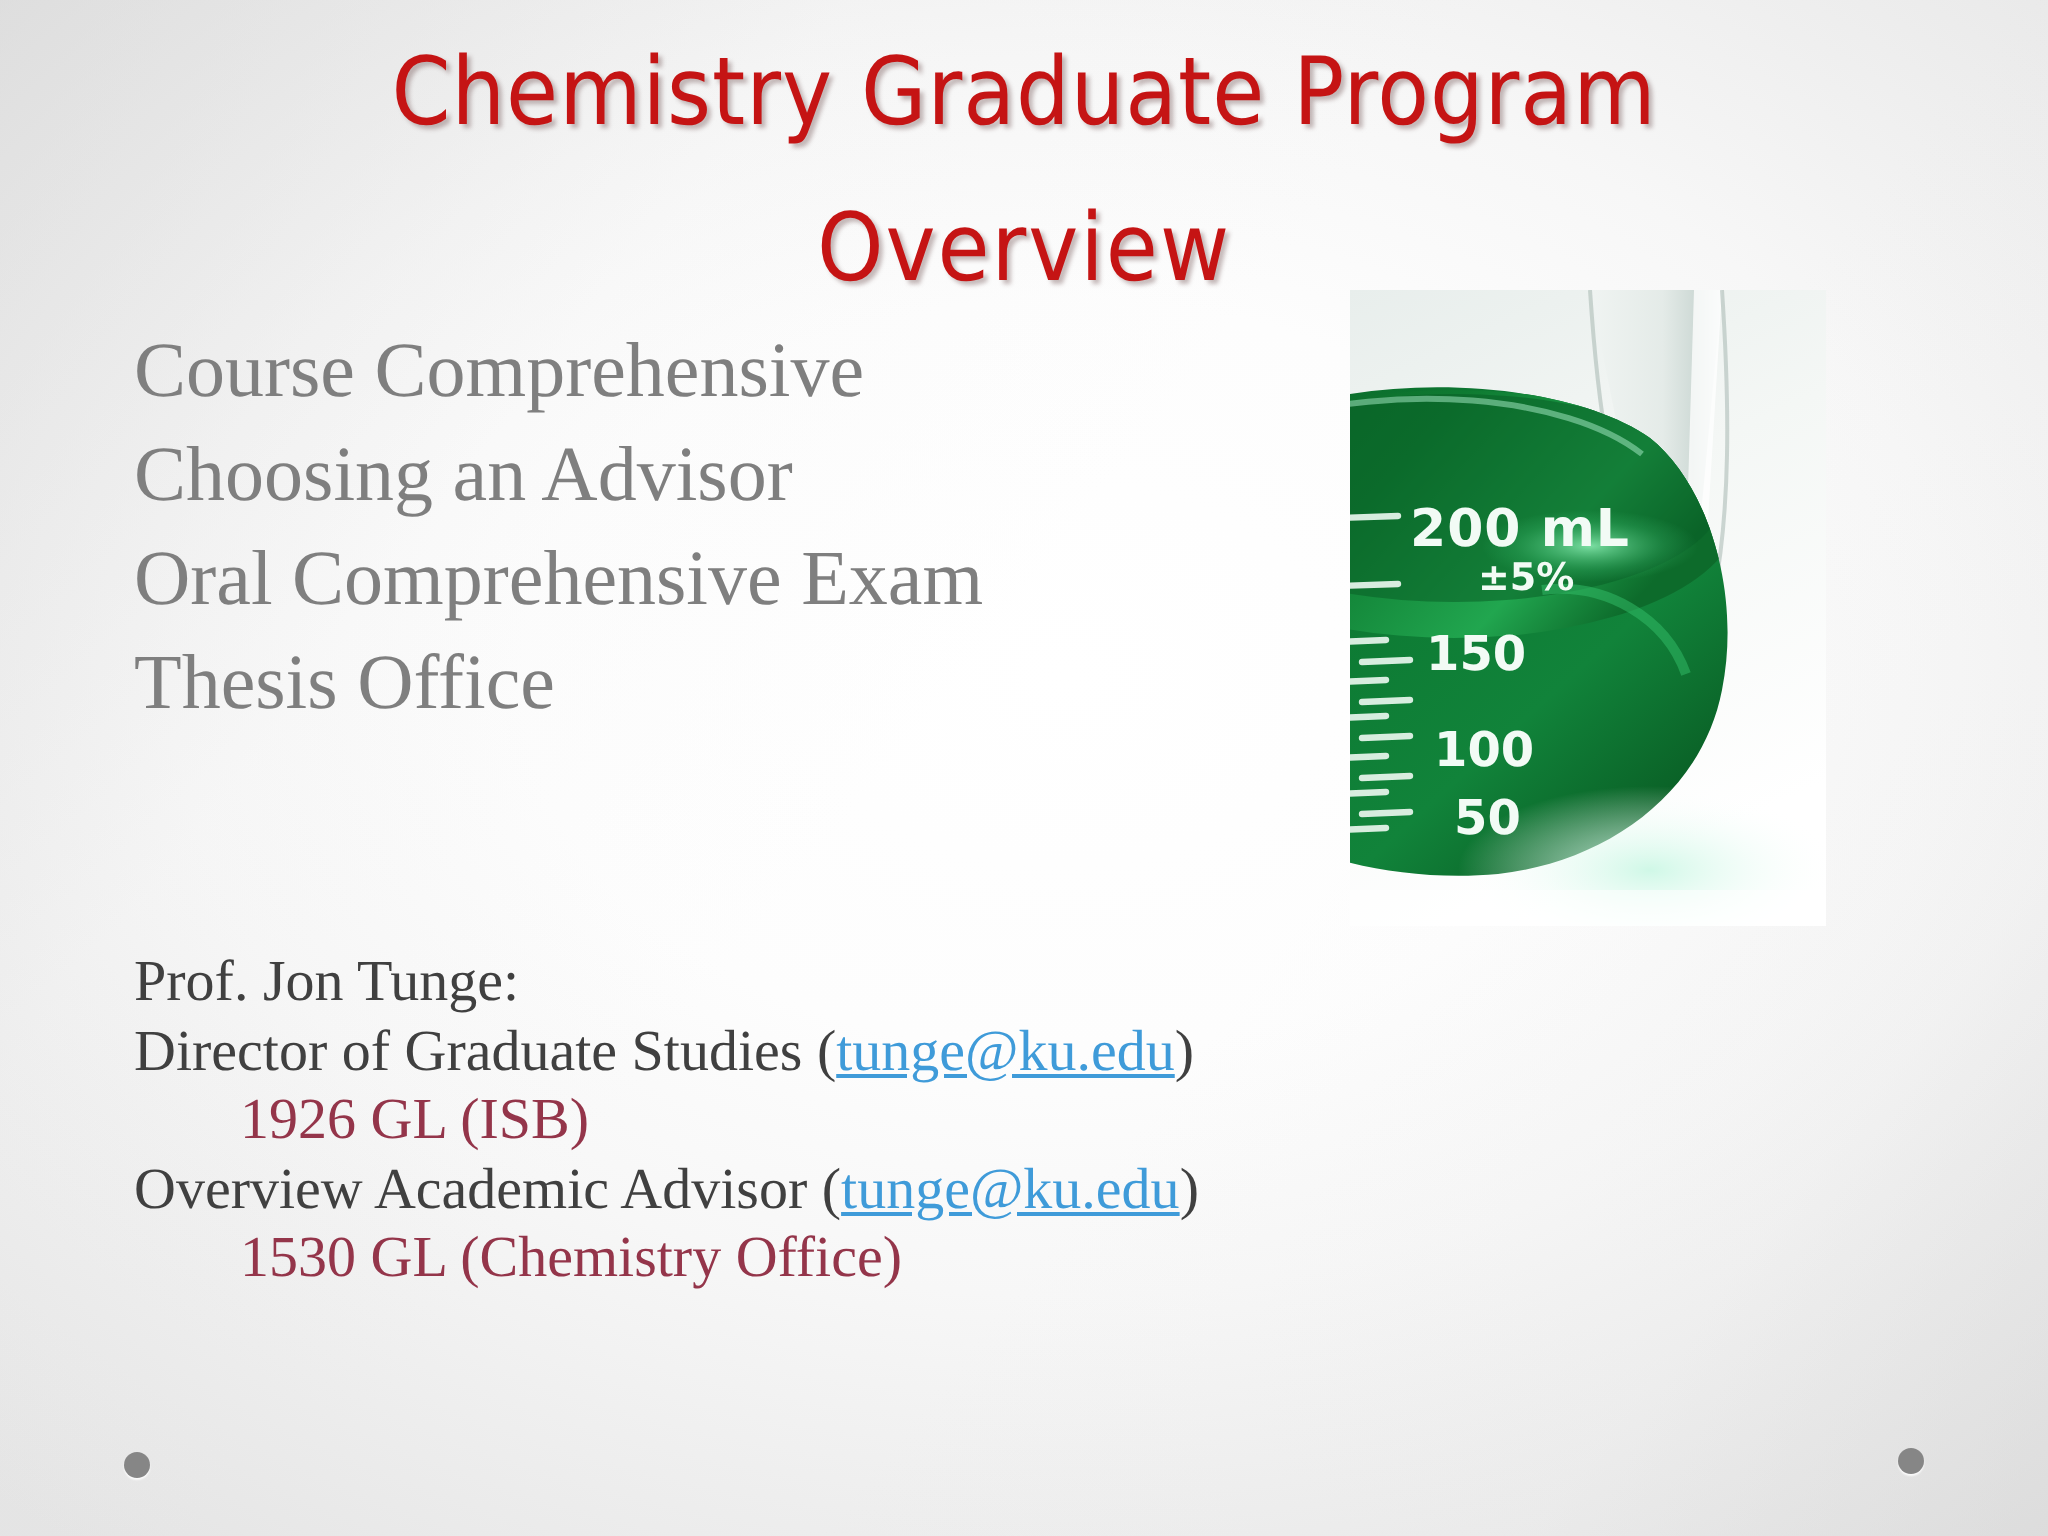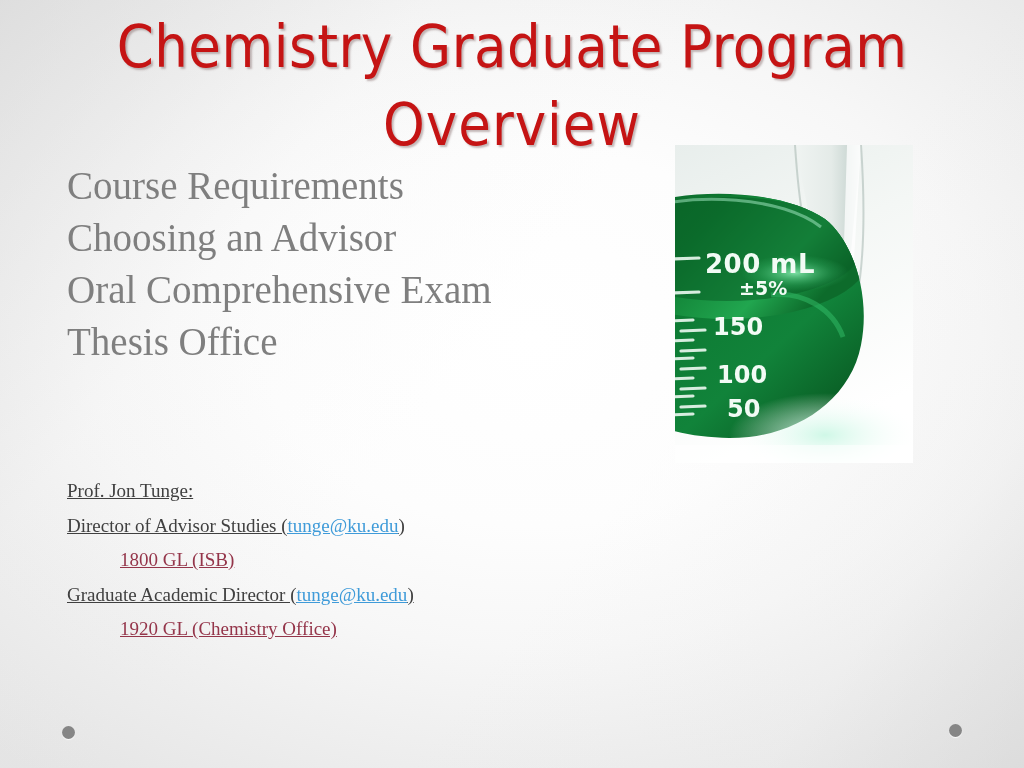--- a/index.html
+++ b/index.html
@@ -44,21 +44,21 @@
   }
 
   
   .title {
     position: absolute;
     left: 62px;
     top: 8px;
     width: 900px;
     text-align: center;
     font-family: "DejaVu Sans Condensed", "Liberation Sans Narrow", "Liberation Sans", sans-serif;
-    font-size: 59px;
+    font-size: 47px;
     line-height: 78px;
     letter-spacing: 0.5px;
     color: #c51414;
     text-shadow: 2px 2px 2px rgba(120,90,90,0.42);
     white-space: nowrap;
     z-index: 4;
   }
   .title .t-line { display: block; }
   .title .t-line2 { letter-spacing: 1px; }
 
@@ -79,25 +79,24 @@
 
   
   .contact-block {
     position: absolute;
     left: 67px;
     top: 474px;
     z-index: 4;
   }
   .contact-block .c-line {
     font-family: "Liberation Serif", serif;
-    font-size: 19px;
+    font-size: 29px;
     line-height: 34.5px;
     color: #404040;
     white-space: nowrap;
-    text-decoration: underline;
   }
   .contact-block .c-line.indent { padding-left: 53px; }
   .contact-block .room { color: #94354a; }
   .contact-block .mail {
     color: #3f9bd9;
     text-decoration: underline;
     cursor: pointer;
   }
 
   
@@ -130,34 +129,34 @@
 <body>
 
 <div id="slide">
 
   <div class="title">
     <span class="t-line t-line1">Chemistry Graduate Program</span>
     <span class="t-line t-line2">Overview</span>
   </div>
 
   <div class="topic-list">
-    <div class="topic">Course Requirements</div>
+    <div class="topic">Course Comprehensive</div>
     <div class="topic">Choosing an Advisor</div>
     <div class="topic">Oral Comprehensive Exam</div>
     <div class="topic">Thesis Office</div>
   </div>
 
   <div class="contact-block">
 
     <div class="c-line">Prof. Jon Tunge:</div>
-    <div class="c-line"><span>Director of Advisor Studies (</span><span class="mail">tunge@ku.edu</span><span>)</span></div>
-    <div class="c-line indent room">1800 GL (ISB)</div>
-
-    <div class="c-line"><span>Graduate Academic Director (</span><span class="mail">tunge@ku.edu</span><span>)</span></div>
-    <div class="c-line indent room">1920 GL (Chemistry Office)</div>
+    <div class="c-line"><span>Director of Graduate Studies (</span><span class="mail">tunge@ku.edu</span><span>)</span></div>
+    <div class="c-line indent room">1926 GL (ISB)</div>
+
+    <div class="c-line"><span>Overview Academic Advisor (</span><span class="mail">tunge@ku.edu</span><span>)</span></div>
+    <div class="c-line indent room">1530 GL (Chemistry Office)</div>
 
   </div>
 
   <div class="flask-photo">
     <svg viewBox="0 0 238 318" preserveAspectRatio="none">
       <defs>
         <linearGradient id="bgGrad" x1="0" y1="0" x2="0.35" y2="1">
           <stop offset="0%" stop-color="#e8eeec"></stop>
           <stop offset="45%" stop-color="#f4f7f5"></stop>
           <stop offset="100%" stop-color="#ffffff"></stop>

